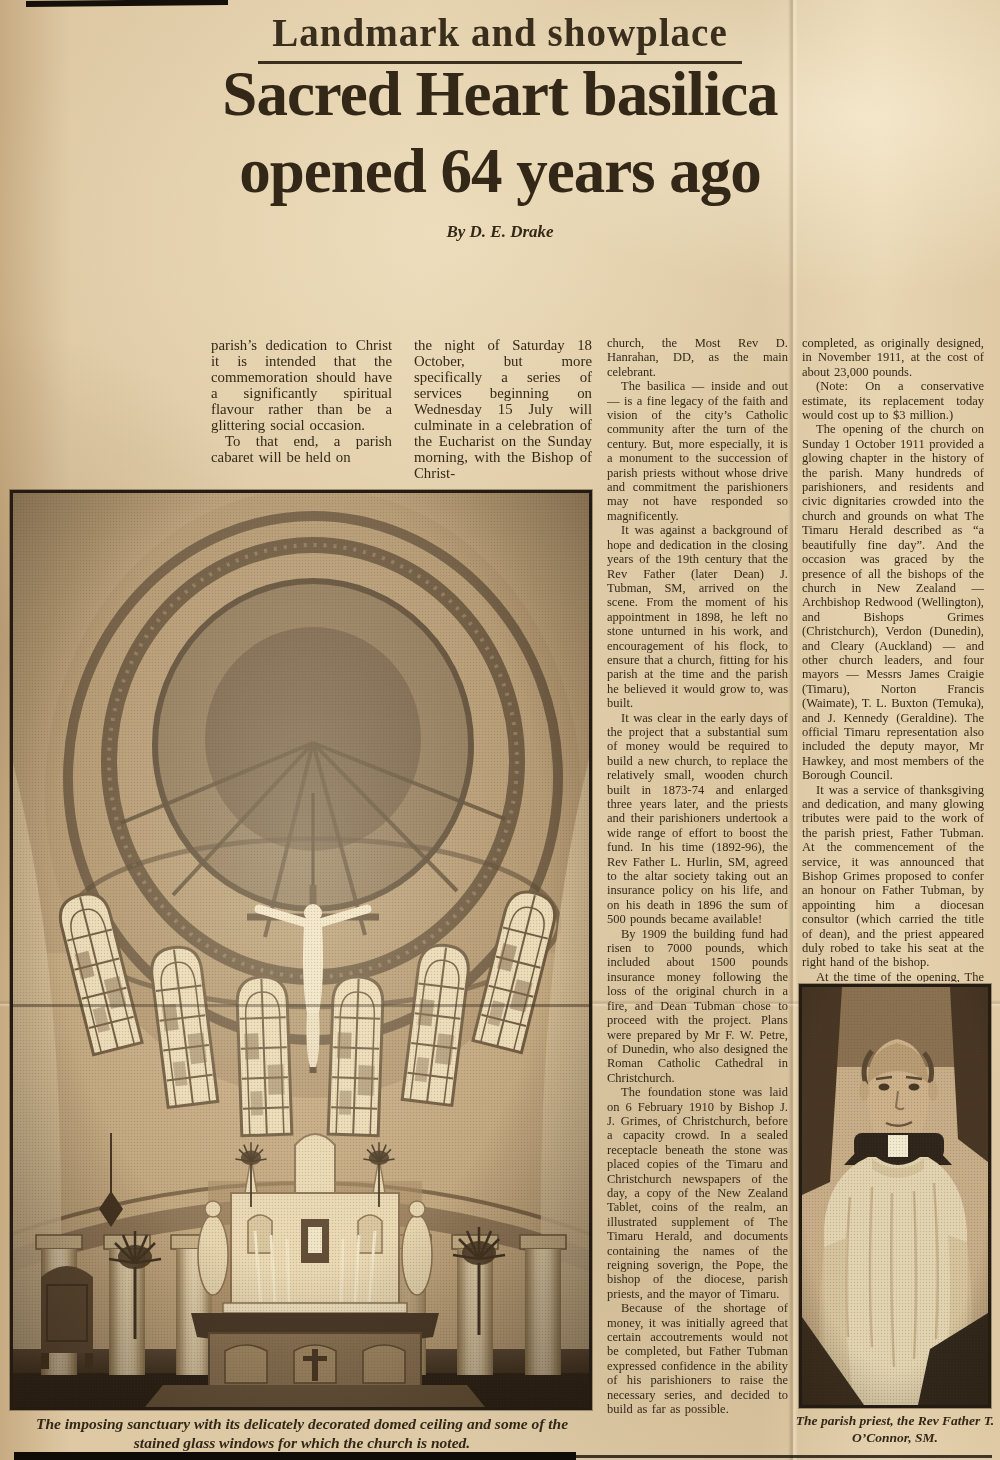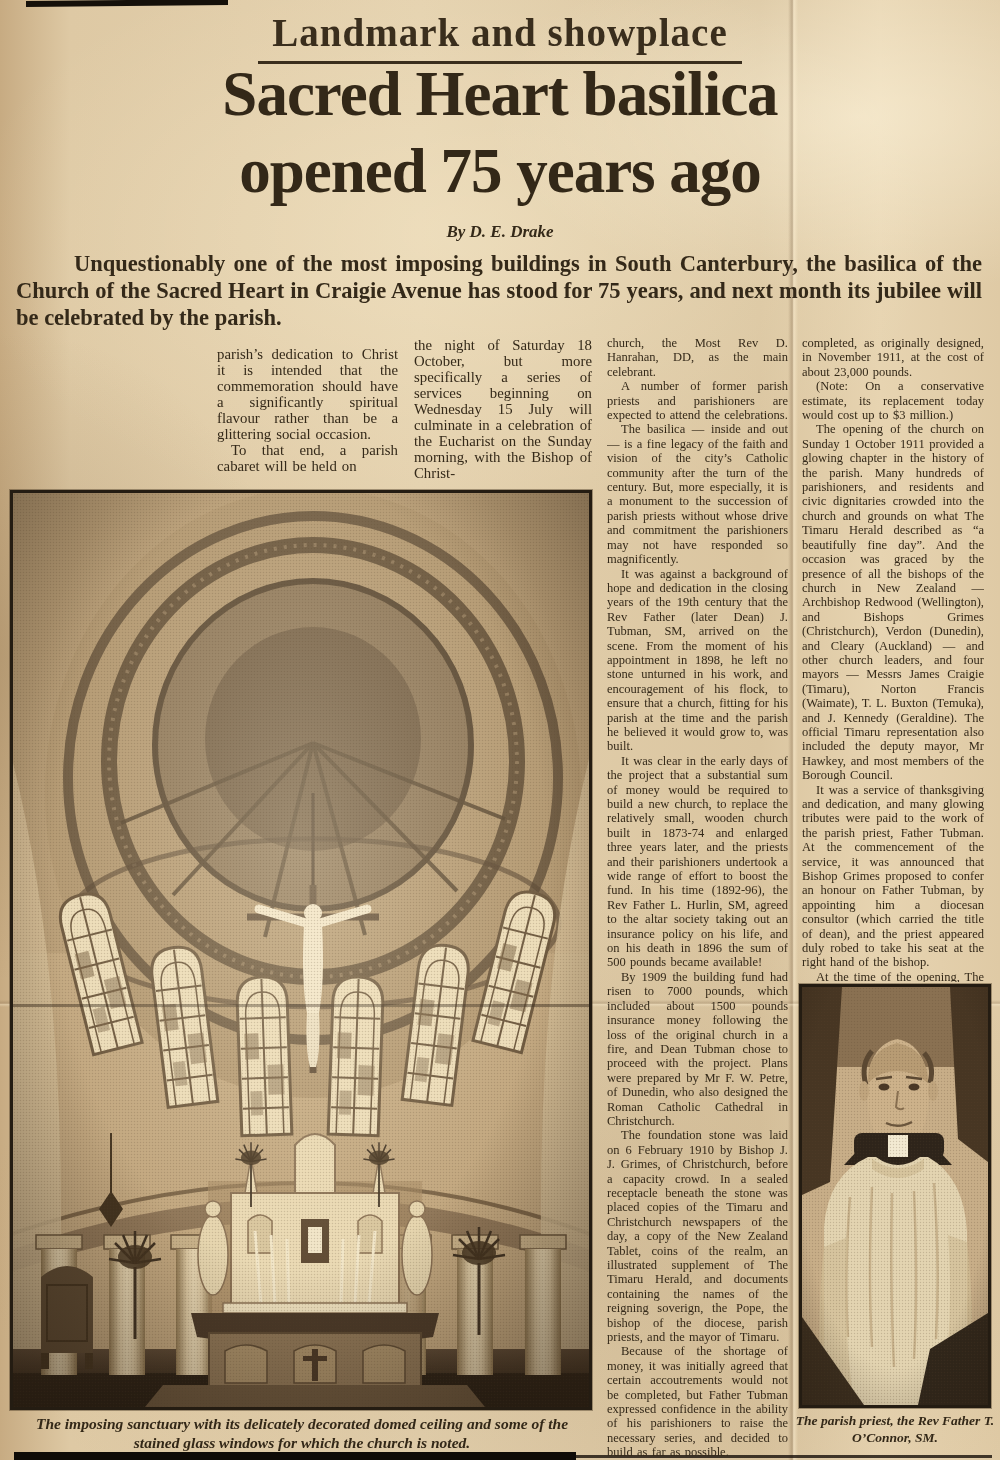--- a/index.html
+++ b/index.html
@@ -36,21 +36,21 @@
     font-size:17px;font-weight:700;font-style:italic;}
   .lead{position:absolute;left:16px;top:250px;width:966px;z-index:5;
     font-size:22.5px;line-height:27px;font-weight:700;text-align:justify;text-indent:58px;}
   
   .col{position:absolute;z-index:5;text-align:justify;overflow:hidden;hyphens:auto;word-spacing:1.2px;}
   .col p{margin:0;text-indent:14px;}
   .col p.flush{text-indent:0;}
   .col-lg{font-size:14.8px;line-height:16px;}
   .col-sm{font-size:12.5px;line-height:14.4px;}
   #col1{left:22px;top:337px;width:184px;height:150px;}
-  #col2{left:217px;top:337px;width:181px;height:150px;margin-top:9px;}
+  #col2{left:211px;top:337px;width:181px;height:150px;}
   #col3{left:414px;top:337px;width:178px;height:150px;}
   #col4{left:607px;top:336px;width:181px;height:1120px;}
   #col5{left:802px;top:336px;width:182px;height:646px;}
   
   figure{margin:0;padding:0;}
   .photo-frame{position:absolute;z-index:5;border:3px solid #241c12;box-sizing:border-box;
     background:#c0a57e;box-shadow:0 0 0 1px rgba(60,44,26,.4);}
   #sanctuary-photo{left:10px;top:490px;width:582px;height:920px;}
   #priest-photo{left:799px;top:984px;width:192px;height:424px;}
   .caption{position:absolute;z-index:5;text-align:center;font-weight:700;font-style:italic;color:#332818;}
@@ -65,35 +65,33 @@
 
   <div class="scanmark-top"></div>
   <div class="crease-v" style="left:788px;"></div>
   <div class="crease-h" style="top:1000px;"></div>
 
   <div class="kicker-wrap">
     <span class="kicker">Landmark and showplace</span>
   </div>
   <h1 class="headline" style="margin:0;">
     <span>Sacred Heart basilica</span>
-    <span>opened 75 years ago</span>
+    <span>opened 64 years ago</span>
   </h1>
   <div class="byline">By D. E. Drake</div>
-  <div class="lead">Unquestionably one of the most imposing buildings in South Canterbury, the basilica of the Church of the Sacred Heart in Craigie Avenue has stood for 75 years, and next month its jubilee will be celebrated by the parish.</div>
 
   <div id="col2" class="col col-lg">
       <p class="flush">parish’s dedication to Christ it is intended that the commemoration should have a significantly spiritual flavour rather than be a glittering social occasion.</p>
       <p>To that end, a parish cabaret will be held on</p>
     </div>
   <div id="col3" class="col col-lg">
       <p class="flush">the night of Saturday 18 October, but more specifically a series of services beginning on Wednesday 15 July will culminate in a celebration of the Eucharist on the Sunday morning, with the Bishop of Christ-</p>
     </div>
   <div id="col4" class="col col-sm">
       <p class="flush">church, the Most Rev D. Hanrahan, DD, as the main celebrant.</p>
-      <p>A number of former parish priests and parishioners are expected to attend the celebrations.</p>
       <p>The basilica — inside and out — is a fine legacy of the faith and vision of the city’s Catholic community after the turn of the century. But, more especially, it is a monument to the succession of parish priests without whose drive and commitment the parishioners may not have responded so magnificently.</p>
       <p>It was against a background of hope and dedication in the closing years of the 19th century that the Rev Father (later Dean) J. Tubman, SM, arrived on the scene. From the moment of his appointment in 1898, he left no stone unturned in his work, and encouragement of his flock, to ensure that a church, fitting for his parish at the time and the parish he believed it would grow to, was built.</p>
       <p>It was clear in the early days of the project that a substantial sum of money would be required to build a new church, to replace the relatively small, wooden church built in 1873-74 and enlarged three years later, and the priests and their parishioners undertook a wide range of effort to boost the fund. In his time (1892-96), the Rev Father L. Hurlin, SM, agreed to the altar society taking out an insurance policy on his life, and on his death in 1896 the sum of 500 pounds became available!</p>
       <p>By 1909 the building fund had risen to 7000 pounds, which included about 1500 pounds insurance money following the loss of the original church in a fire, and Dean Tubman chose to proceed with the project. Plans were prepared by Mr F. W. Petre, of Dunedin, who also designed the Roman Catholic Cathedral in Christchurch.</p>
       <p>The foundation stone was laid on 6 February 1910 by Bishop J. J. Grimes, of Christchurch, before a capacity crowd. In a sealed receptacle beneath the stone was placed copies of the Timaru and Christchurch newspapers of the day, a copy of the New Zealand Tablet, coins of the realm, an illustrated supplement of The Timaru Herald, and documents containing the names of the reigning soverign, the Pope, the bishop of the diocese, parish priests, and the mayor of Timaru.</p>
       <p>Because of the shortage of money, it was initially agreed that certain accoutrements would not be completed, but Father Tubman expressed confidence in the ability of his parishioners to raise the necessary series, and decided to build as far as possible.</p>
     </div>
   <div id="col5" class="col col-sm">
       <p class="flush">completed, as originally designed, in November 1911, at the cost of about 23,000 pounds.</p>
       <p>(Note: On a conservative estimate, its replacement today would cost up to $3 million.)</p>

